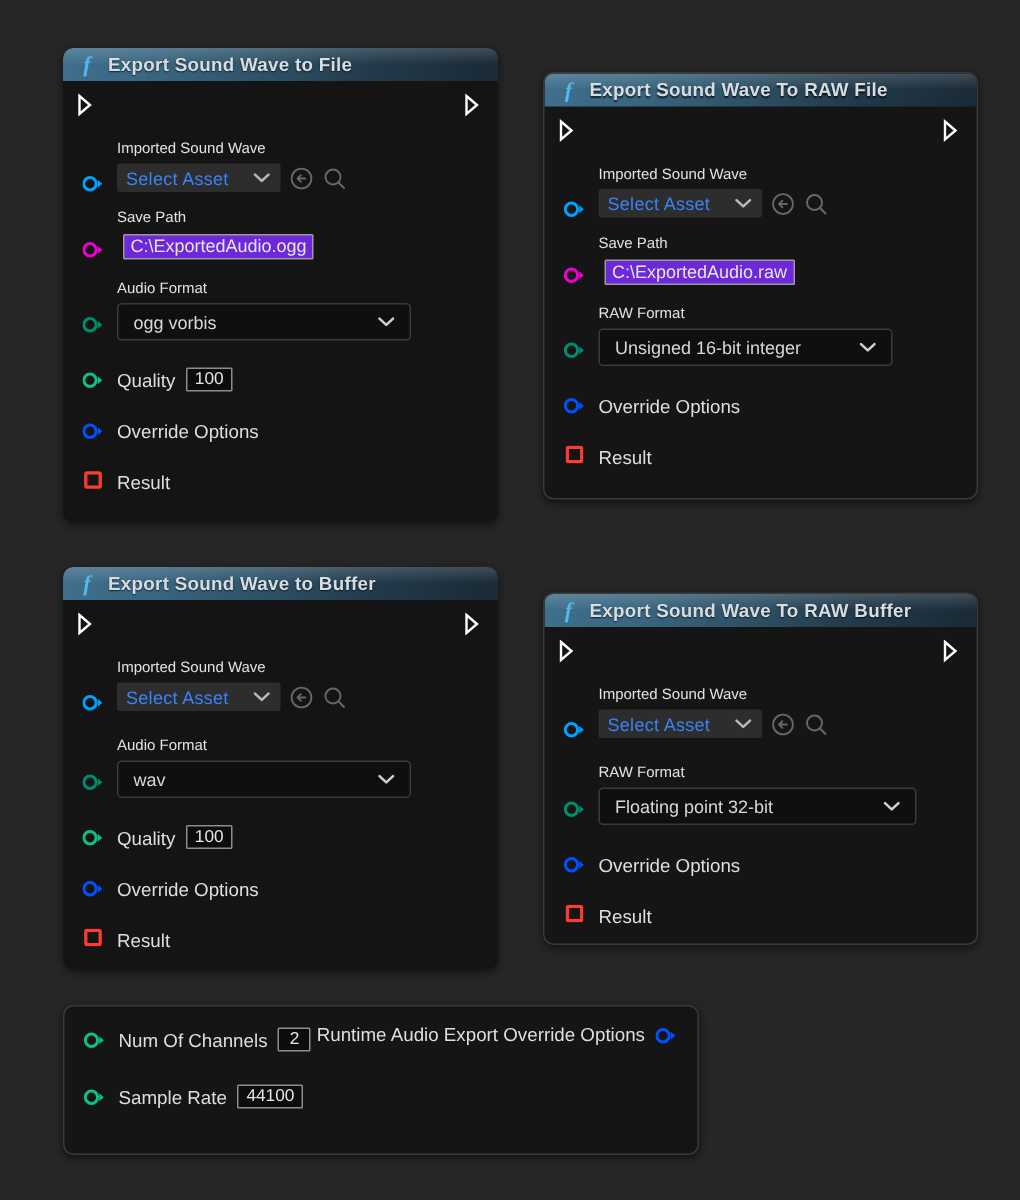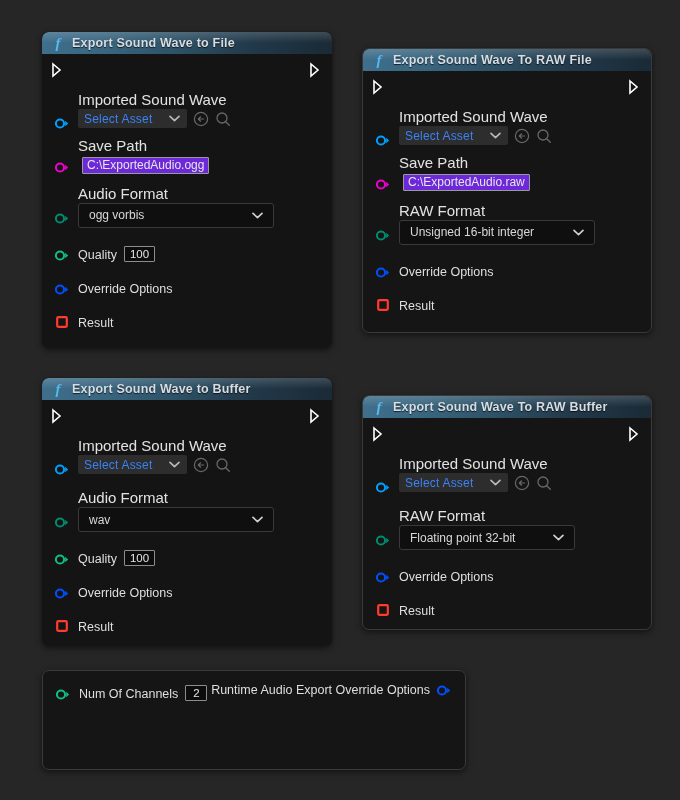--- a/index.html
+++ b/index.html
@@ -114,21 +114,21 @@
     white-space: nowrap;
   }
 
   
   .field {
     position: relative;
     padding-left: 36px;
     padding-right: 10px;
   }
   .field-label {
-    font-size: 15px;
+    font-size: 10px;
     color: #e2e2e2;
     line-height: 15px;
     margin-bottom: 2px;
     white-space: nowrap;
   }
 
   
   .inline-row {
     position: relative;
     padding-left: 36px;
@@ -642,21 +642,21 @@
       <div class="spacer-16"></div>
 
       <div class="field">
         <span class="pin-dot left" style="top:24px">
           <svg width="14" height="11" viewBox="0 0 14 11">
             <circle cx="5" cy="5.5" r="4.1" fill="none" stroke="#008c6e" stroke-width="2"></circle>
             <path d="M10.2 2.8 L13.2 5.5 L10.2 8.2 Z" fill="#008c6e"></path>
           </svg>
         </span>
         <div class="field-label">RAW Format</div>
-        <div class="combo" style="width:176px;">
+        <div class="combo" style="width:212px;">
           <span class="txt">Floating point 32-bit</span>
           <svg class="chev" viewBox="0 0 13 9">
             <path d="M2 2.4 L6.5 6.6 L11 2.4" fill="none" stroke="#cfcfcf" stroke-width="1.7" stroke-linecap="round" stroke-linejoin="round"></path>
           </svg>
         </div>
       </div>
 
       <div class="spacer-14"></div>
 
       <div class="inline-row">
@@ -697,20 +697,32 @@
           </svg>
         </span>
         <span class="pin-label">Num Of Channels</span>
         <div class="num-box">
           <span class="txt">2</span>
         </div>
       </div>
 
       <div class="spacer-18"></div>
 
+      <div class="inline-row" style="padding-left:36px;">
+        <span class="pin-dot left" style="top:5px">
+          <svg width="14" height="11" viewBox="0 0 14 11">
+            <circle cx="5" cy="5.5" r="4.1" fill="none" stroke="#0fbf86" stroke-width="2"></circle>
+            <path d="M10.2 2.8 L13.2 5.5 L10.2 8.2 Z" fill="#0fbf86"></path>
+          </svg>
+        </span>
+        <span class="pin-label">Sample Rate</span>
+        <div class="num-box">
+          <span class="txt">44100</span>
+        </div>
+      </div>
 
       <div style="position:absolute; right:14px; top:12px; display:flex; align-items:center; gap:7px;">
         <span class="pin-label">Runtime Audio Export Override Options</span>
         <span style="display:inline-flex;">
           <svg width="14" height="11" viewBox="0 0 14 11">
             <circle cx="5" cy="5.5" r="4.1" fill="none" stroke="#0050ff" stroke-width="2"></circle>
             <path d="M10.2 2.8 L13.2 5.5 L10.2 8.2 Z" fill="#0050ff"></path>
           </svg>
         </span>
       </div>

